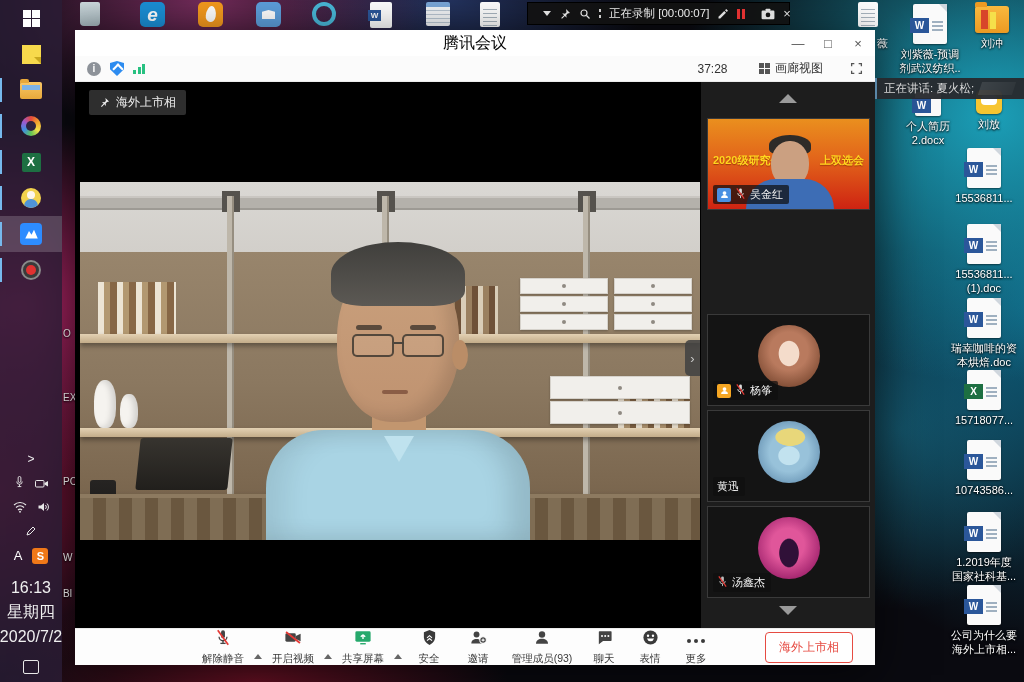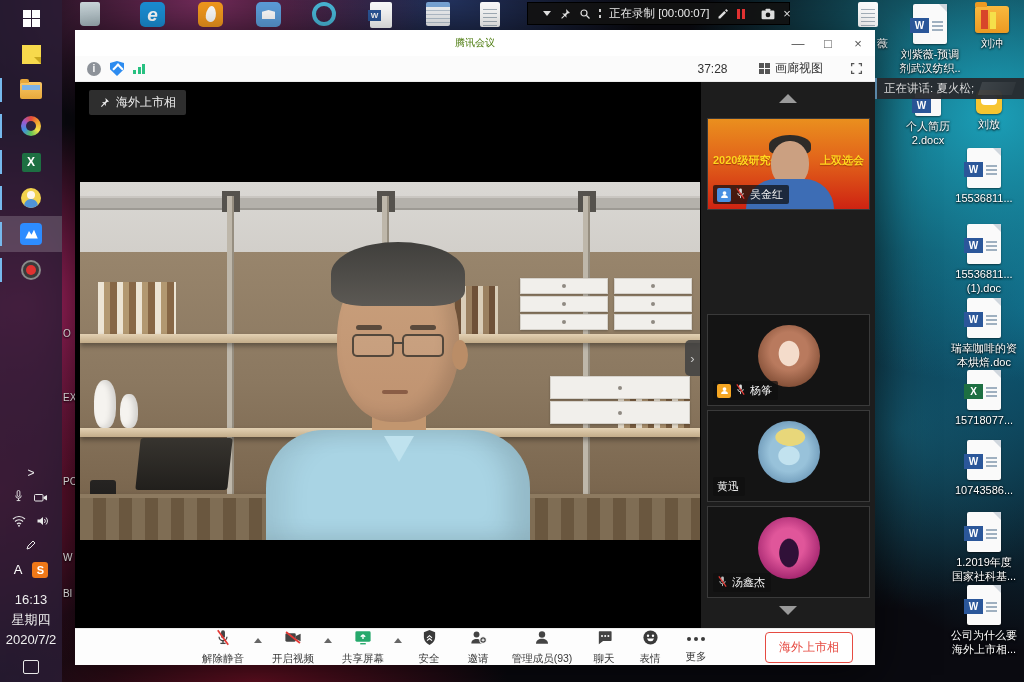--- a/index.html
+++ b/index.html
@@ -42,21 +42,21 @@
   .ic-avatar::before { content:""; position:absolute; left:6px; top:3px; width:8px; height:8px; border-radius:50%; background:#fdf6ec; }
   .ic-avatar::after { content:""; position:absolute; left:3px; top:11px; width:14px; height:9px; border-radius:7px 7px 0 0; background:#4f94d8; }
   .ic-meet { width:22px; height:22px; background:#2d8cff; border-radius:4px; display:flex; align-items:center; justify-content:center; }
   .ic-rec { width:20px; height:20px; border-radius:50%; background:#3a3a3a; border:2px solid #8a8a8a; position:relative; }
   .ic-rec::after { content:""; position:absolute; inset:3px; border-radius:50%; background:#e03131; }
   .tray { display:flex; flex-direction:column; align-items:center; color:#eee; }
   .tray-row { display:flex; gap:10px; height:24px; align-items:center; }
   .tray-chevron { color:#eee; font-size:12px; cursor:pointer; height:20px; }
   .tray-a { font-size:13px; color:#fff; cursor:pointer; }
   .tray-s { width:16px; height:16px; border-radius:3px; background:#f07818; color:#fff; font-size:11px; font-weight:bold; display:flex; align-items:center; justify-content:center; cursor:pointer; }
-  .clock { margin-top:8px; text-align:center; color:#f0f0f0; font-size:13px; line-height:1.55; cursor:pointer; }
+  .clock { margin-top:8px; text-align:center; color:#f0f0f0; font-size:16px; line-height:1.55; cursor:pointer; }
   .ic-notif { width:16px; height:14px; border:1.5px solid #e8e8e8; border-radius:2px; margin:10px 0 8px; cursor:pointer; }
 
   
   .dicon { position:absolute; display:flex; flex-direction:column; align-items:center; gap:3px; z-index:1; cursor:pointer; }
   .di-label { font-size:11px; color:#fff; text-align:center; line-height:1.3; white-space:pre-line;
     text-shadow:0 1px 2px rgba(0,0,0,.9), 0 0 3px rgba(0,0,0,.8); }
   .dg-page { width:34px; height:40px; background:#fafafa; border-radius:2px; position:relative; box-shadow:0 1px 2px rgba(0,0,0,.5); }
   .dg-page .blk { position:absolute; left:-3px; top:14px; width:19px; height:15px; color:#fff; font-size:10px; font-weight:bold; display:flex; align-items:center; justify-content:center; }
   .dg-page .blk.w { background:#2b579a; }
   .dg-page .blk.x { background:#1d6f42; }
@@ -104,21 +104,21 @@
   .toast { position:absolute; left:875px; top:78px; width:149px; height:21px; z-index:6;
     background:rgba(40,42,46,.96); border-left:2px solid #5a87a8; color:#d8d8d8; font-size:11.5px;
     display:flex; align-items:center; padding:0 7px; overflow:hidden; }
   .toast::after { content:""; position:absolute; right:10px; top:4px; width:34px; height:13px;
     background:linear-gradient(100deg, rgba(255,255,255,.10), rgba(255,255,255,.04)); transform:skewX(-18deg); }
 
   
   .mwindow { position:absolute; left:75px; top:30px; width:800px; height:635px; z-index:5;
     background:#fff; box-shadow:0 10px 46px rgba(0,0,0,.6); display:flex; flex-direction:column; }
   .titlebar { height:26px; position:relative; background:#fff; display:flex; align-items:center; justify-content:center; }
-  .title-text { font-size:10px; color:#4d7c0f; }
+  .title-text { font-size:16px; color:#000000; }
   .win-ctrls { position:absolute; right:2px; top:0; height:26px; display:flex; }
   .wc { width:30px; height:26px; display:flex; align-items:center; justify-content:center; color:#555; font-size:13px; cursor:pointer; }
   .subbar { height:26px; background:#fbfbfb; border-bottom:1px solid #ececec; display:flex; align-items:center; padding:0 12px; gap:9px; }
   .ic-info { width:14px; height:14px; border-radius:50%; background:#8d9299; color:#fff; font-size:10px; font-weight:bold; display:flex; align-items:center; justify-content:center; cursor:pointer; }
   .ic-shield-b { width:14px; height:15px; background:#2d8cf0; clip-path:polygon(50% 0,100% 14%,100% 55%,50% 100%,0 55%,0 14%); position:relative; cursor:pointer; }
   .ic-shield-b::after { content:""; position:absolute; left:4px; top:4px; width:6px; height:6px; border-left:2px solid #fff; border-top:2px solid #fff; transform:rotate(45deg); }
   .ic-signal { display:flex; align-items:flex-end; gap:1.5px; cursor:pointer; }
   .ic-signal span { width:3px; background:#28c181; }
   .timer { margin-left:auto; font-size:12px; color:#333; }
   .view-toggle { display:flex; align-items:center; gap:5px; margin-left:22px; cursor:pointer; }
@@ -201,21 +201,21 @@
   .av-yz { background:radial-gradient(18px 22px at 50% 46%, #f4dccb 55%, transparent 60%),
            radial-gradient(circle at 50% 42%, #b97a5e 40%, #76452e 85%); }
   .av-hx { background:radial-gradient(22px 13px at 52% 26%, #e8d77a 65%, transparent 70%),
            radial-gradient(17px 15px at 50% 56%, #c2e2ef 60%, transparent 66%),
            radial-gradient(circle at 50% 50%, #98c2da 45%, #5d89ab 90%); }
   .av-tx { background:radial-gradient(15px 22px at 50% 58%, #301038 62%, transparent 68%),
            radial-gradient(circle at 48% 45%, #e0569a 35%, #8e1560 88%); }
 
   
   .mtoolbar { height:37px; background:#fdfdfd; border-top:1px solid #ebebeb; display:flex; align-items:center; position:relative; }
-  .tgroup { display:flex; align-items:center; margin-left:120px; }
+  .tgroup { display:flex; align-items:flex-end; margin-left:120px; }
   .tbtn { display:flex; flex-direction:column; align-items:center; justify-content:center; gap:2px; width:56px; cursor:pointer; }
   .tbtn.wide { width:78px; }
   .tbtn .lbl { font-size:10.5px; color:#3a3a3a; white-space:nowrap; }
   .caret-up { width:0; height:0; border-left:4px solid transparent; border-right:4px solid transparent;
     border-bottom:5px solid #666; margin:0 3px; transform:translateY(-7px); cursor:pointer; }
   .dots3 { display:flex; gap:3px; height:17px; align-items:center; }
   .dots3 span { width:4px; height:4px; border-radius:50%; background:#3a3a3a; }
   .endbtn { margin-left:auto; margin-right:22px; padding:6px 13px; border:1px solid #e64b42; color:#e64b42;
     font-size:12px; border-radius:4px; background:#fff; cursor:pointer; }
 </style>

